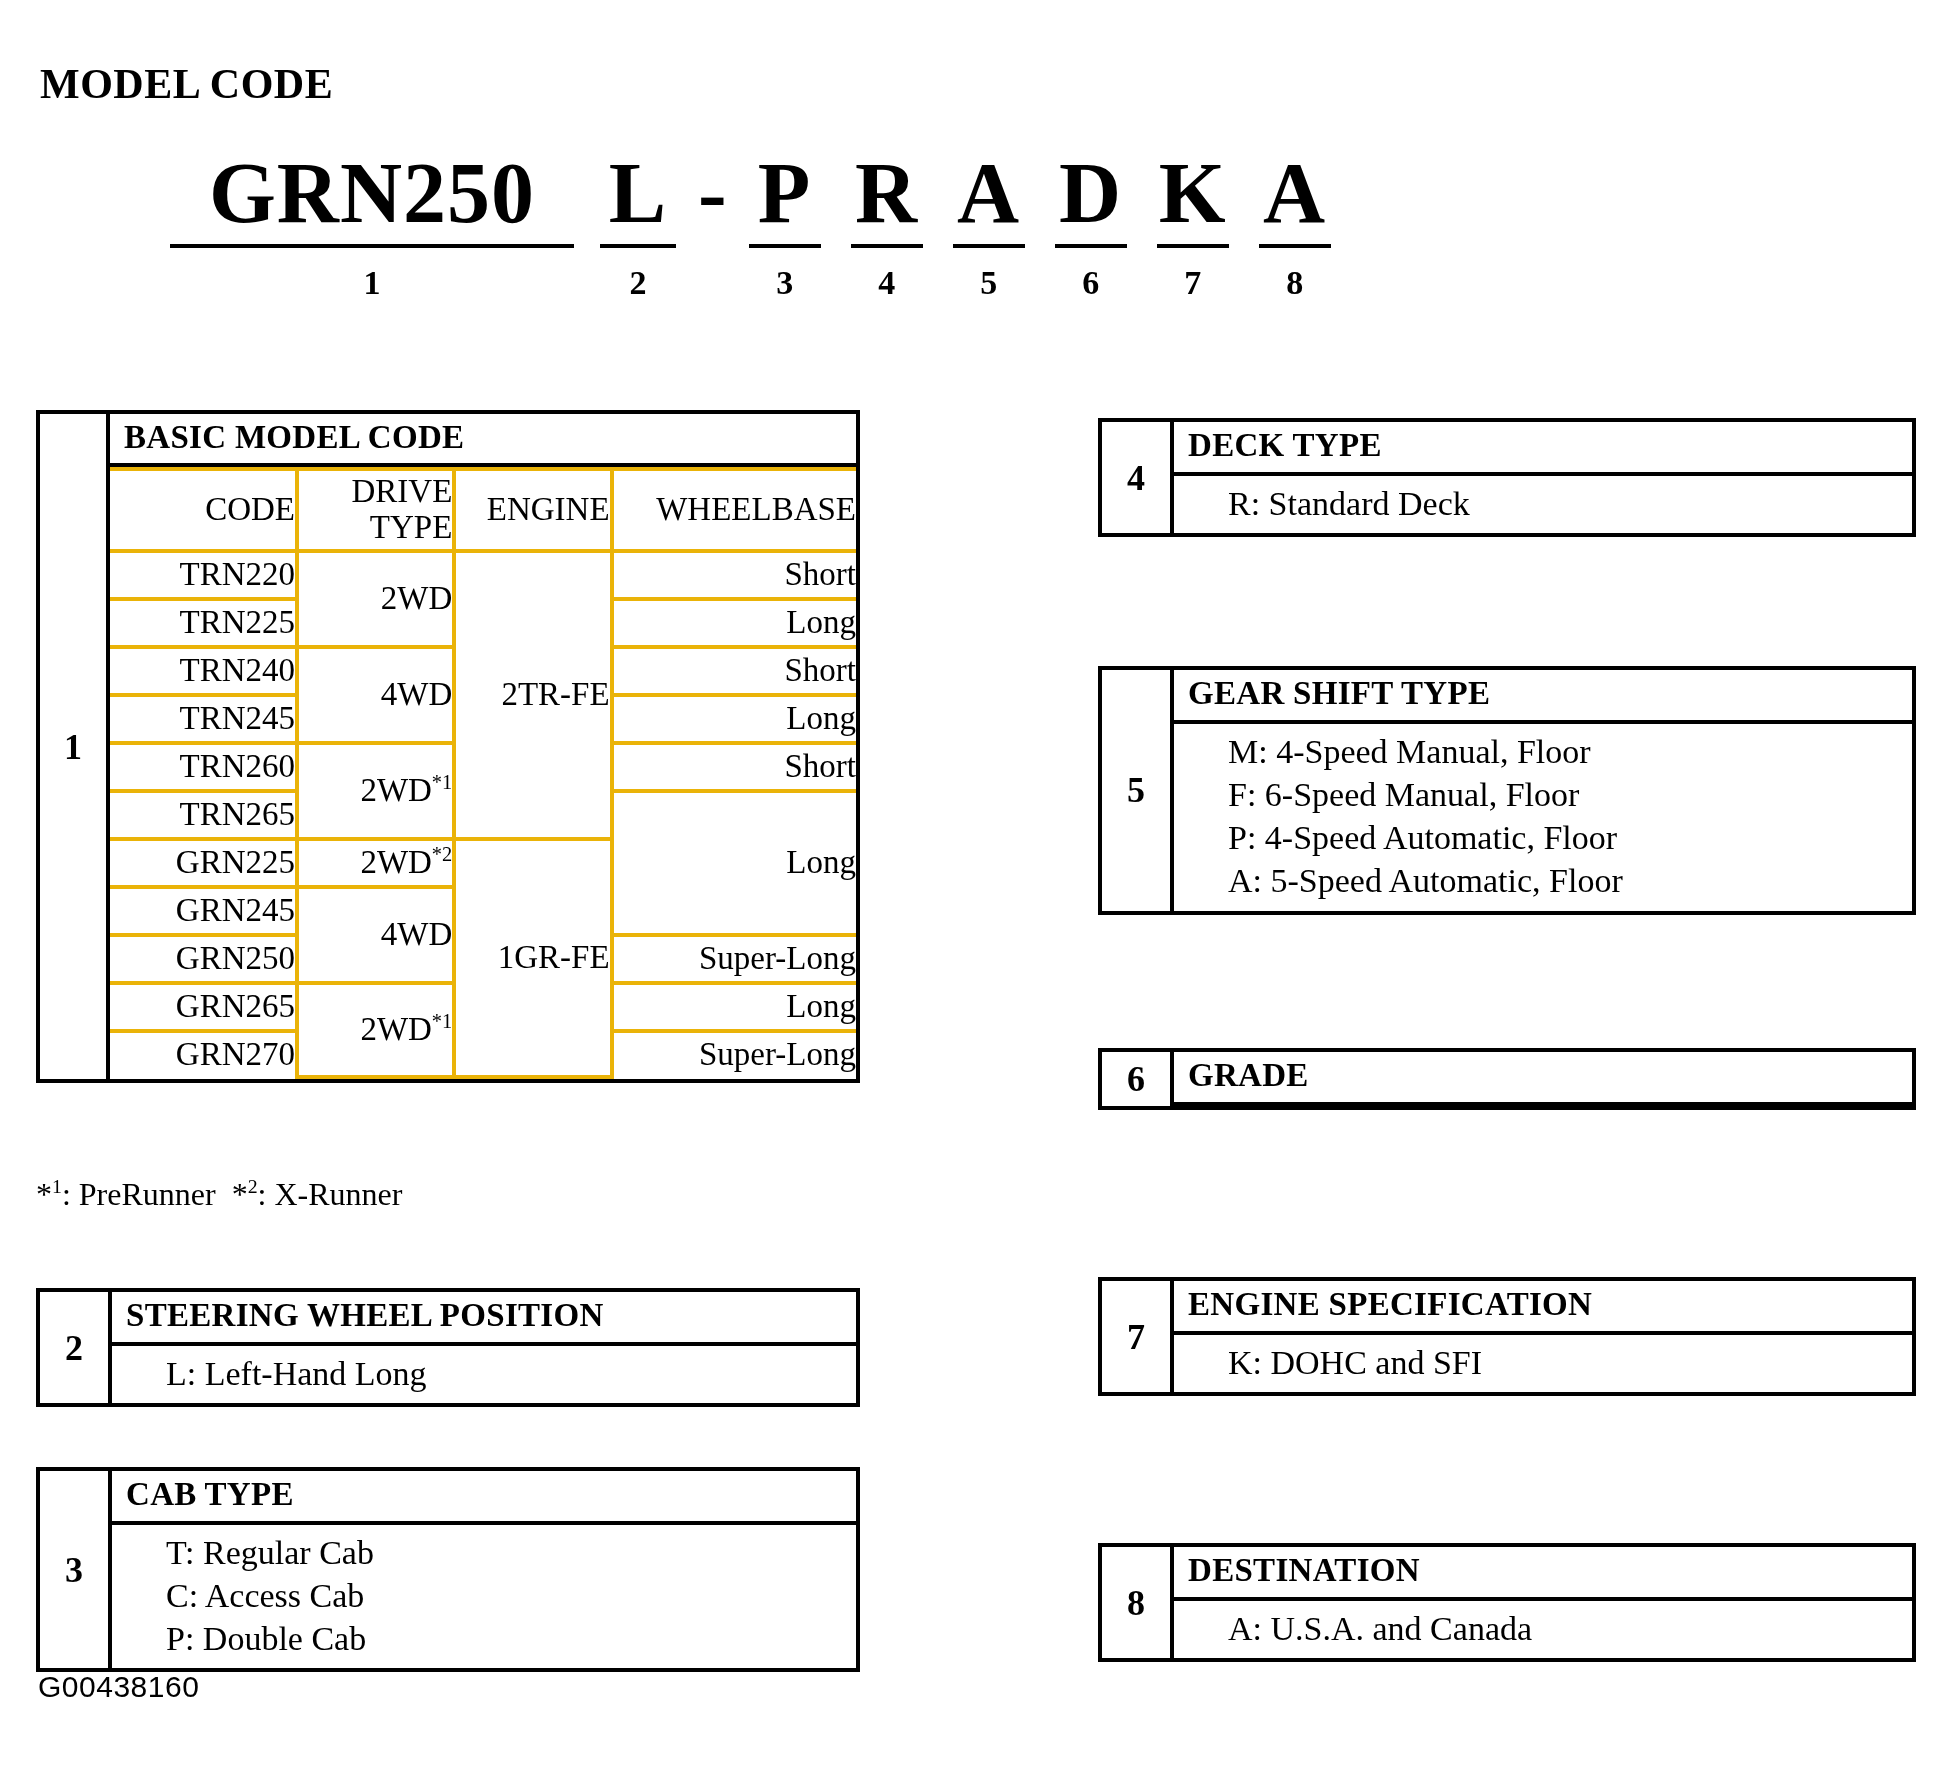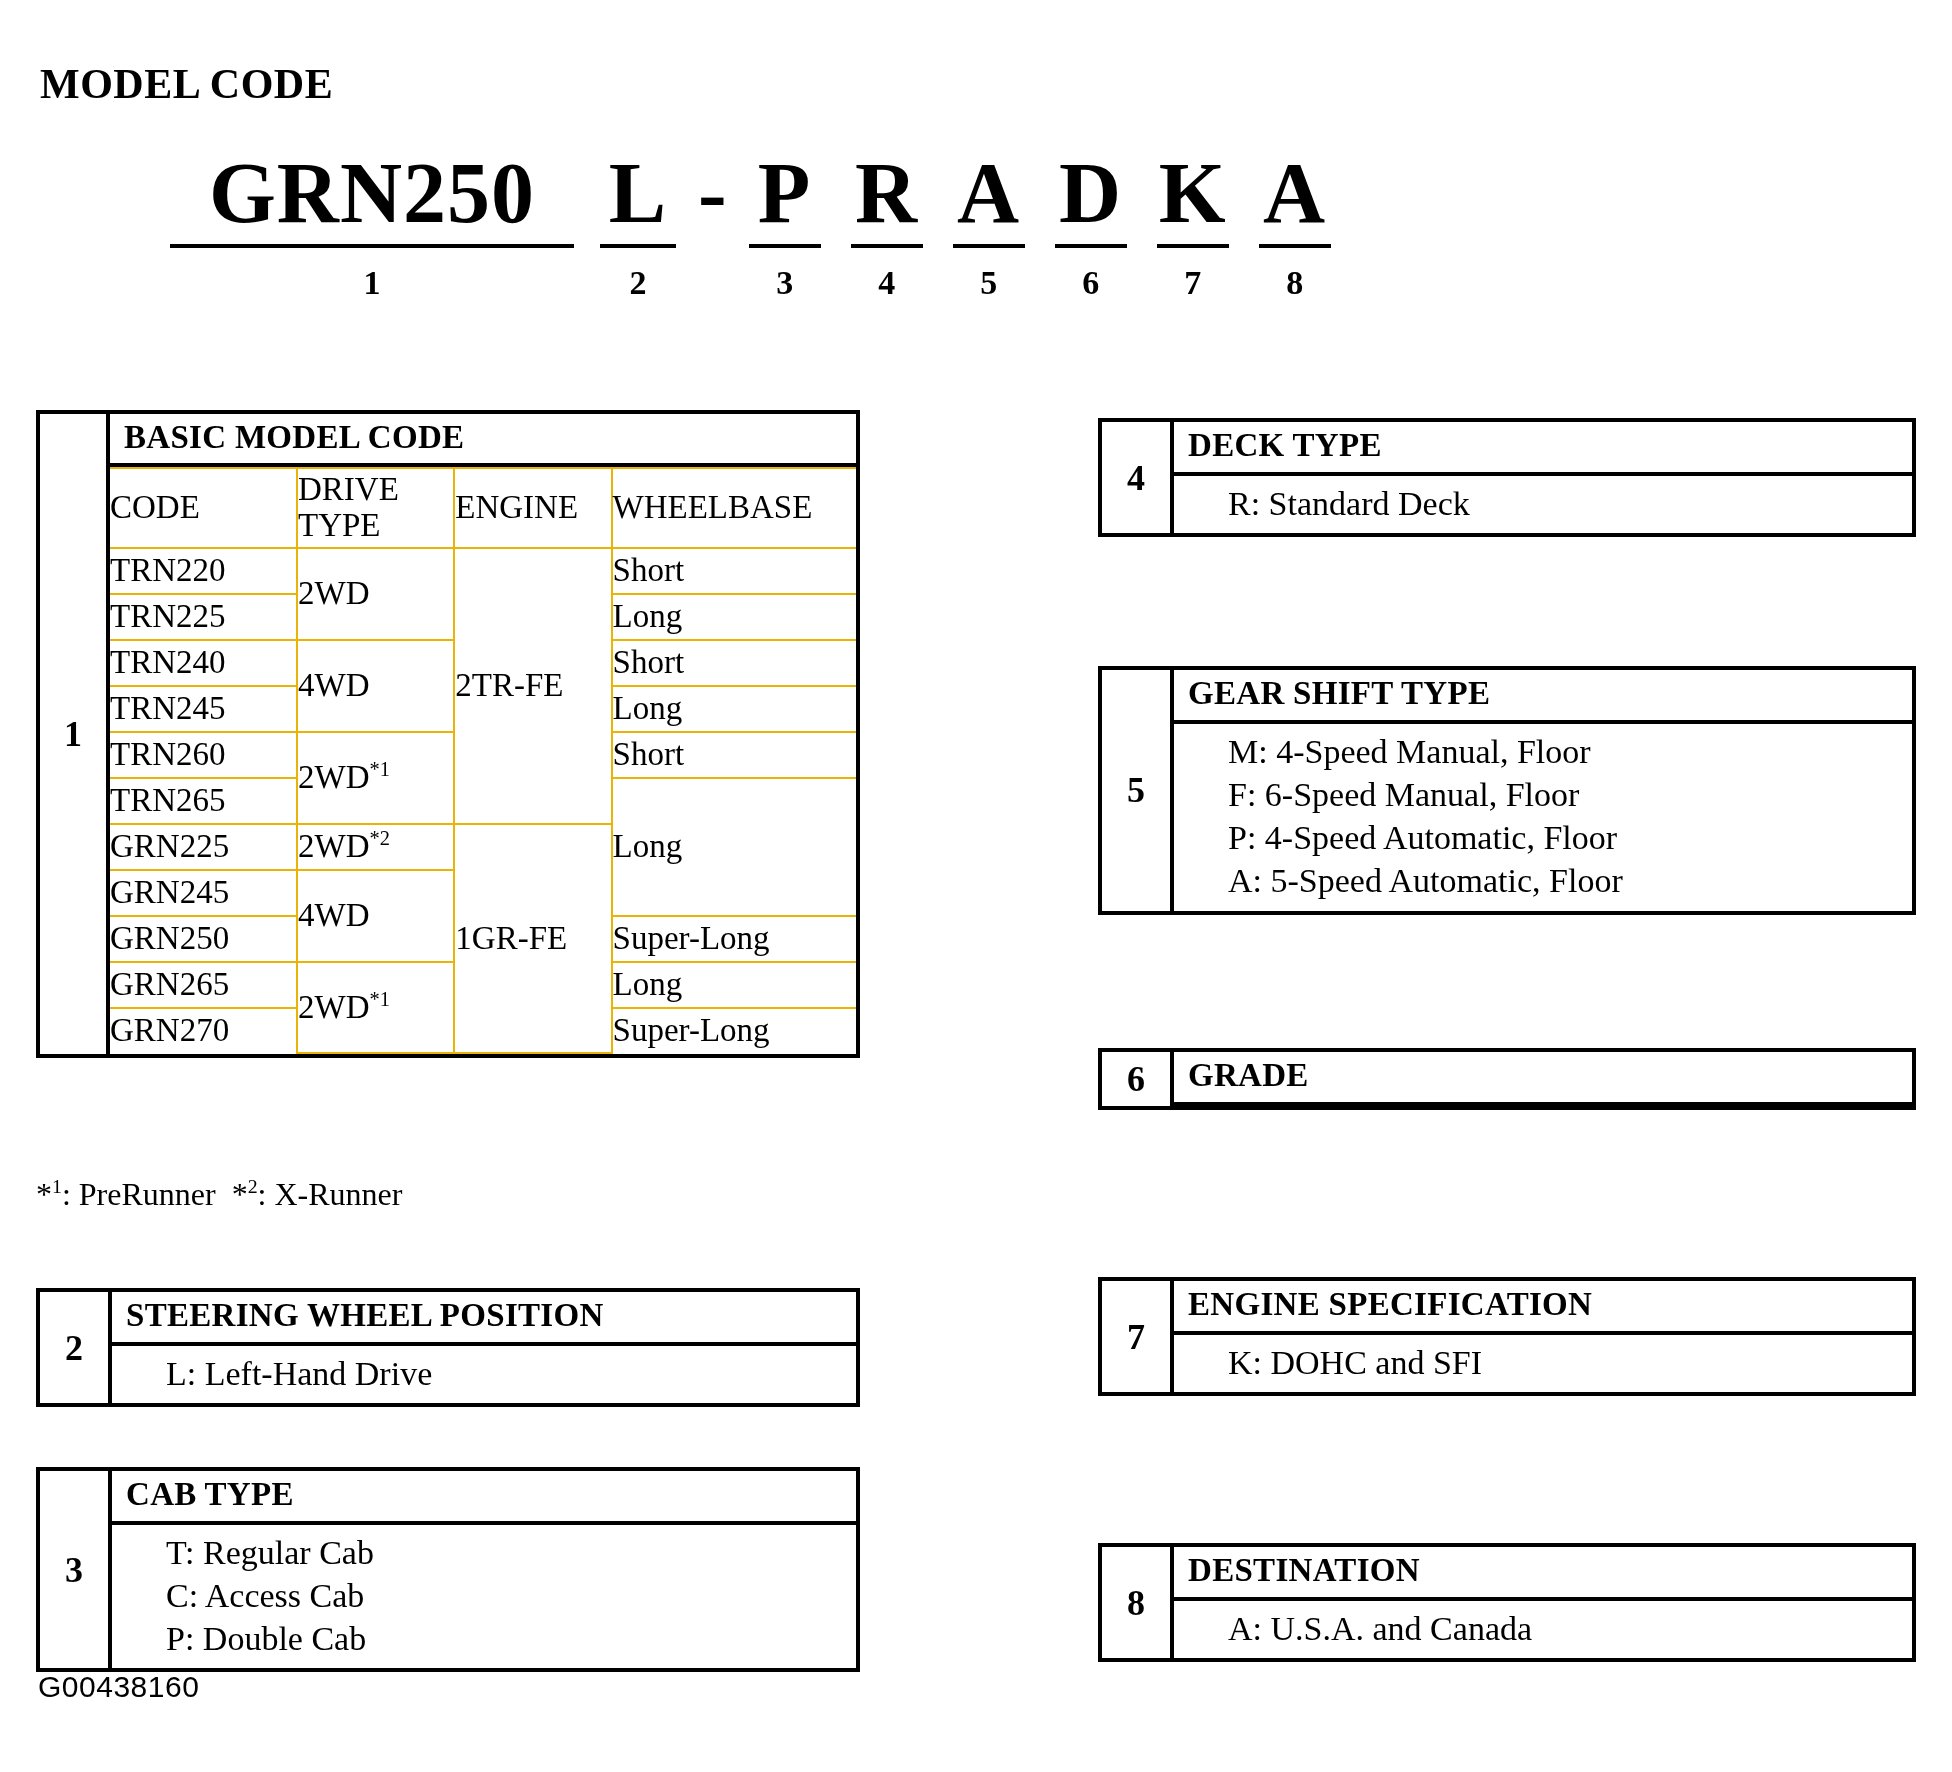--- a/index.html
+++ b/index.html
@@ -146,22 +146,22 @@
     font-weight: bold;
     padding: 5px 0 7px 14px;
     letter-spacing: 0.3px;
   }
   table.bm {
     border-collapse: collapse;
     width: 100%;
     table-layout: fixed;
   }
   table.bm th, table.bm td {
-    border: 2px solid #eab308;
-    text-align: left;
+    border: 4px solid #eab308;
+    text-align: right;
     font-size: 33px;
     font-weight: normal;
     padding: 0;
     height: 44px;
     line-height: 1.08;
   }
   table.bm th {
     height: 78px;
     font-weight: normal;
   }
@@ -363,21 +363,21 @@
   </div>
 </div>
 
 <div id="footnote"><span>*</span><sup>1</sup><span>: PreRunner</span>&nbsp;&nbsp;<span>*</span><sup>2</sup><span>: X-Runner</span></div>
 
 <div class="spec-box" id="box-2">
   <div class="spec-index">2</div>
   <div class="spec-body">
     <div class="spec-head">STEERING WHEEL POSITION</div>
     <div class="spec-list">
-      <div>L: Left-Hand Drive</div>
+      <div>L: Left-Hand Long</div>
     </div>
   </div>
 </div>
 
 <div class="spec-box" id="box-3">
   <div class="spec-index">3</div>
   <div class="spec-body">
     <div class="spec-head">CAB TYPE</div>
     <div class="spec-list">
       <div>T: Regular Cab</div>

